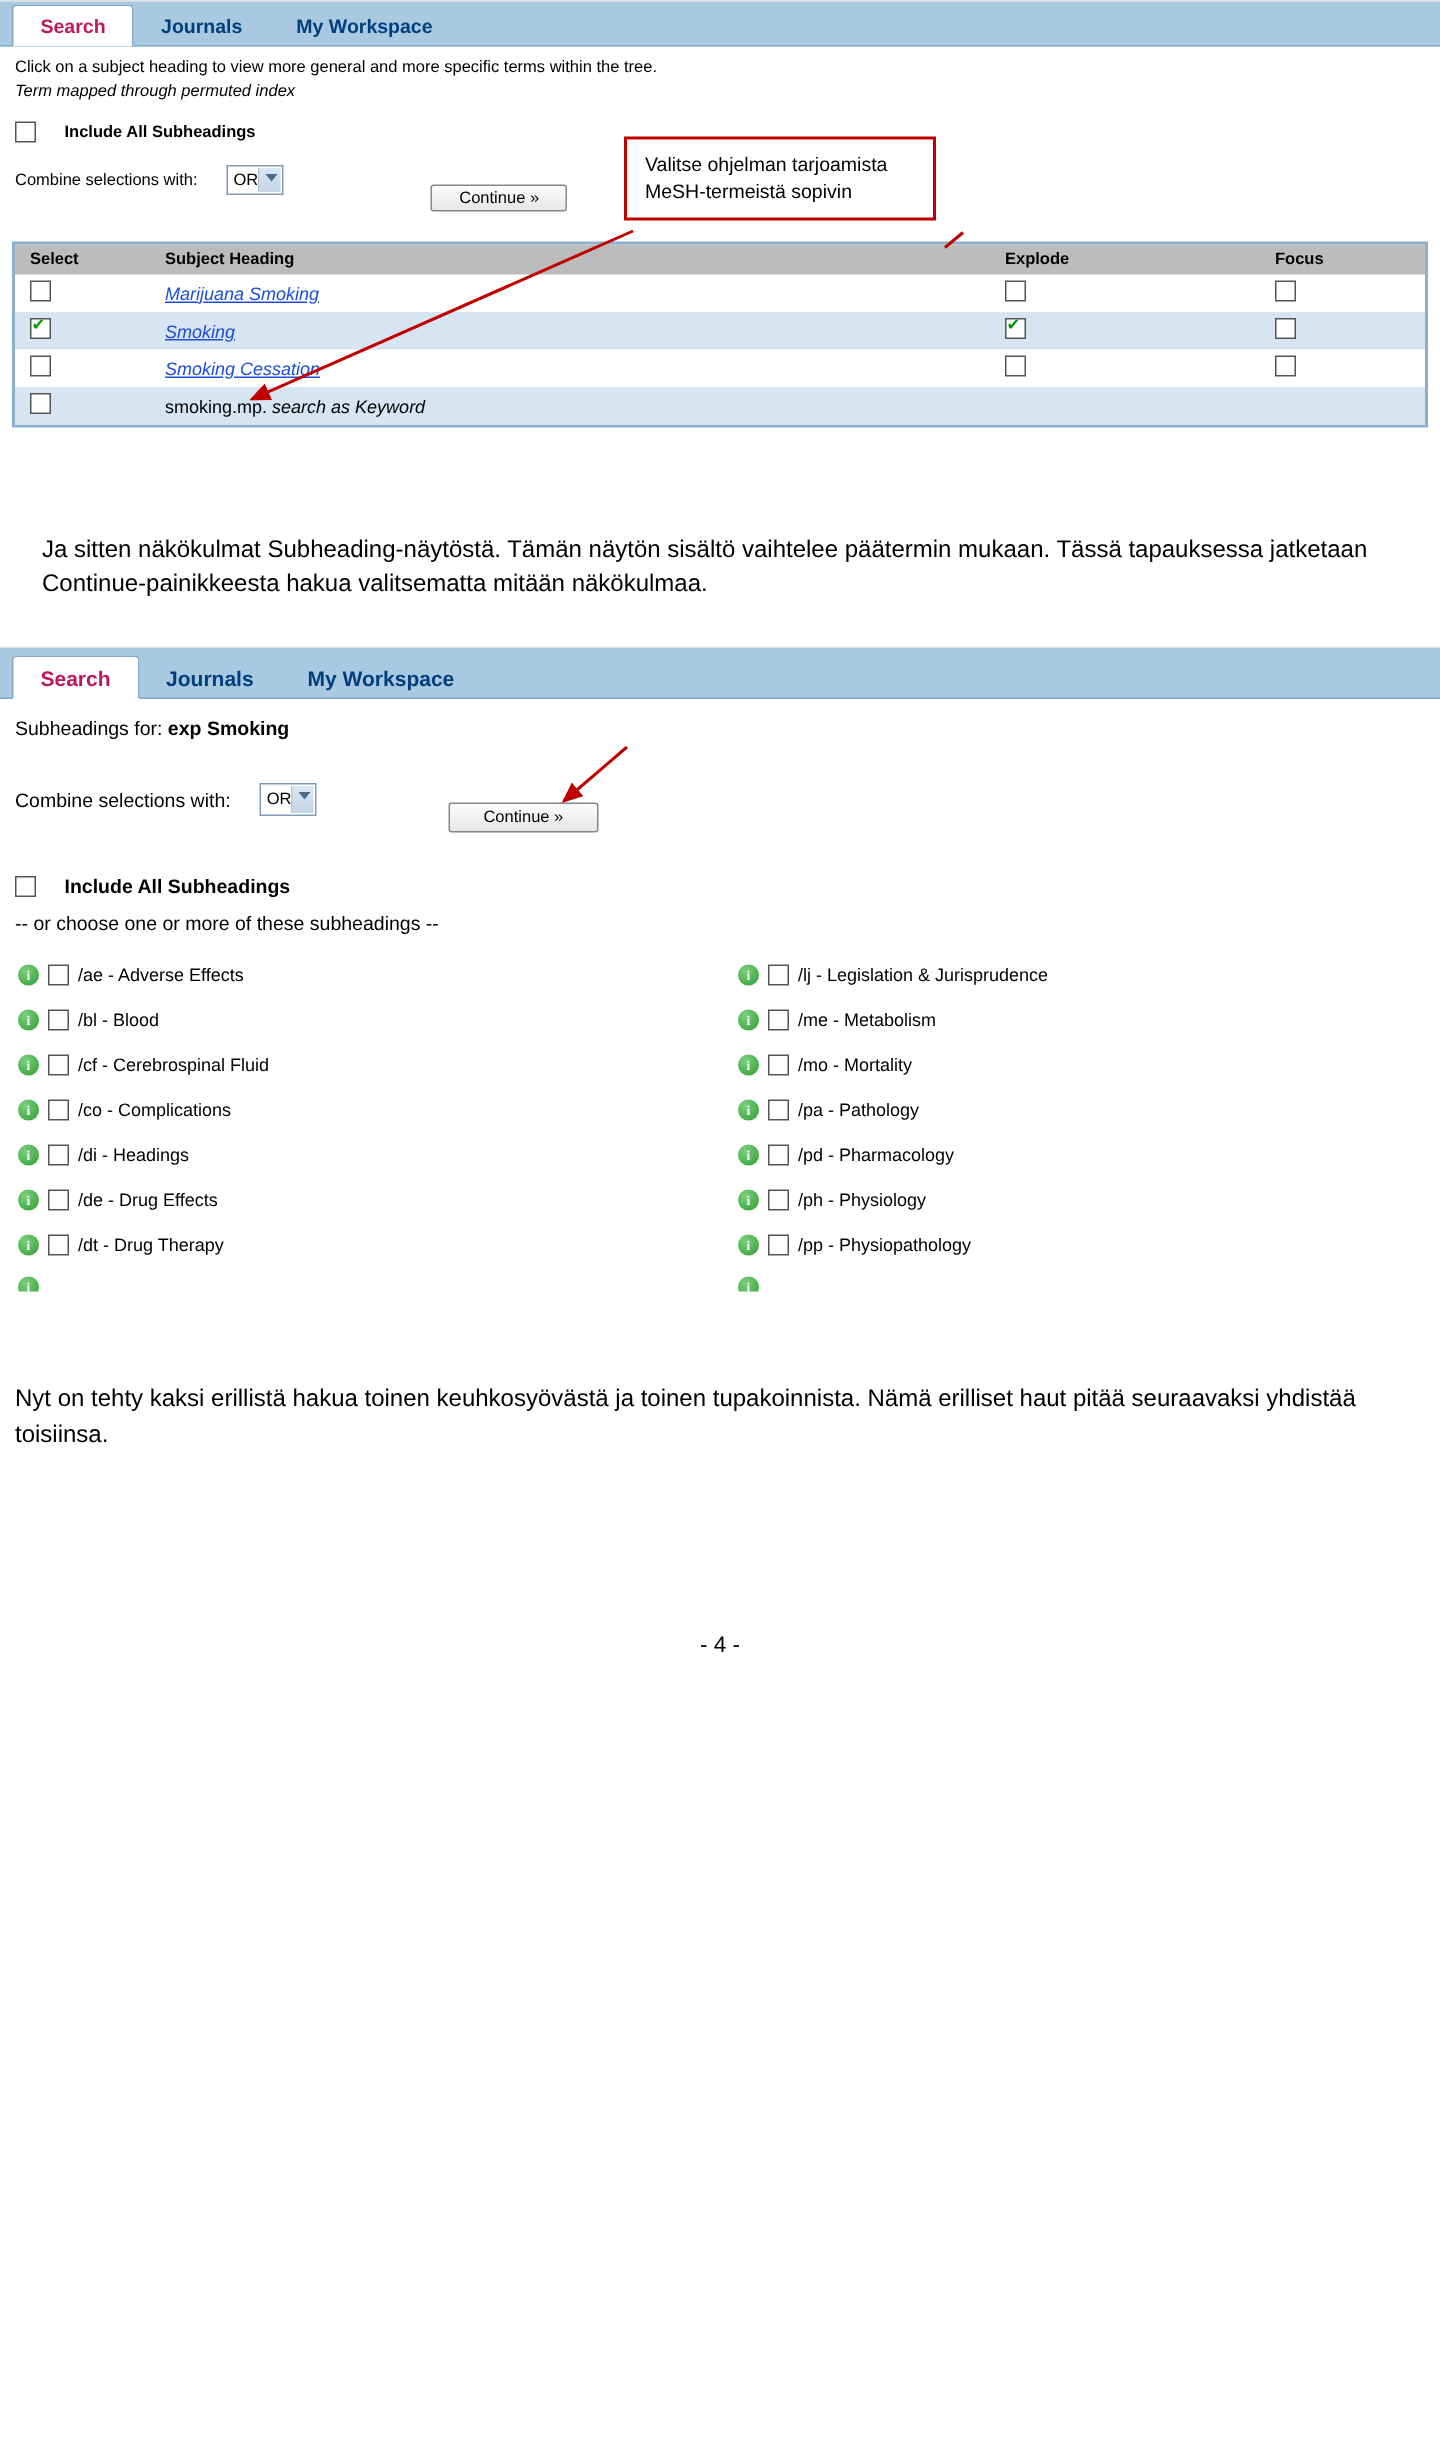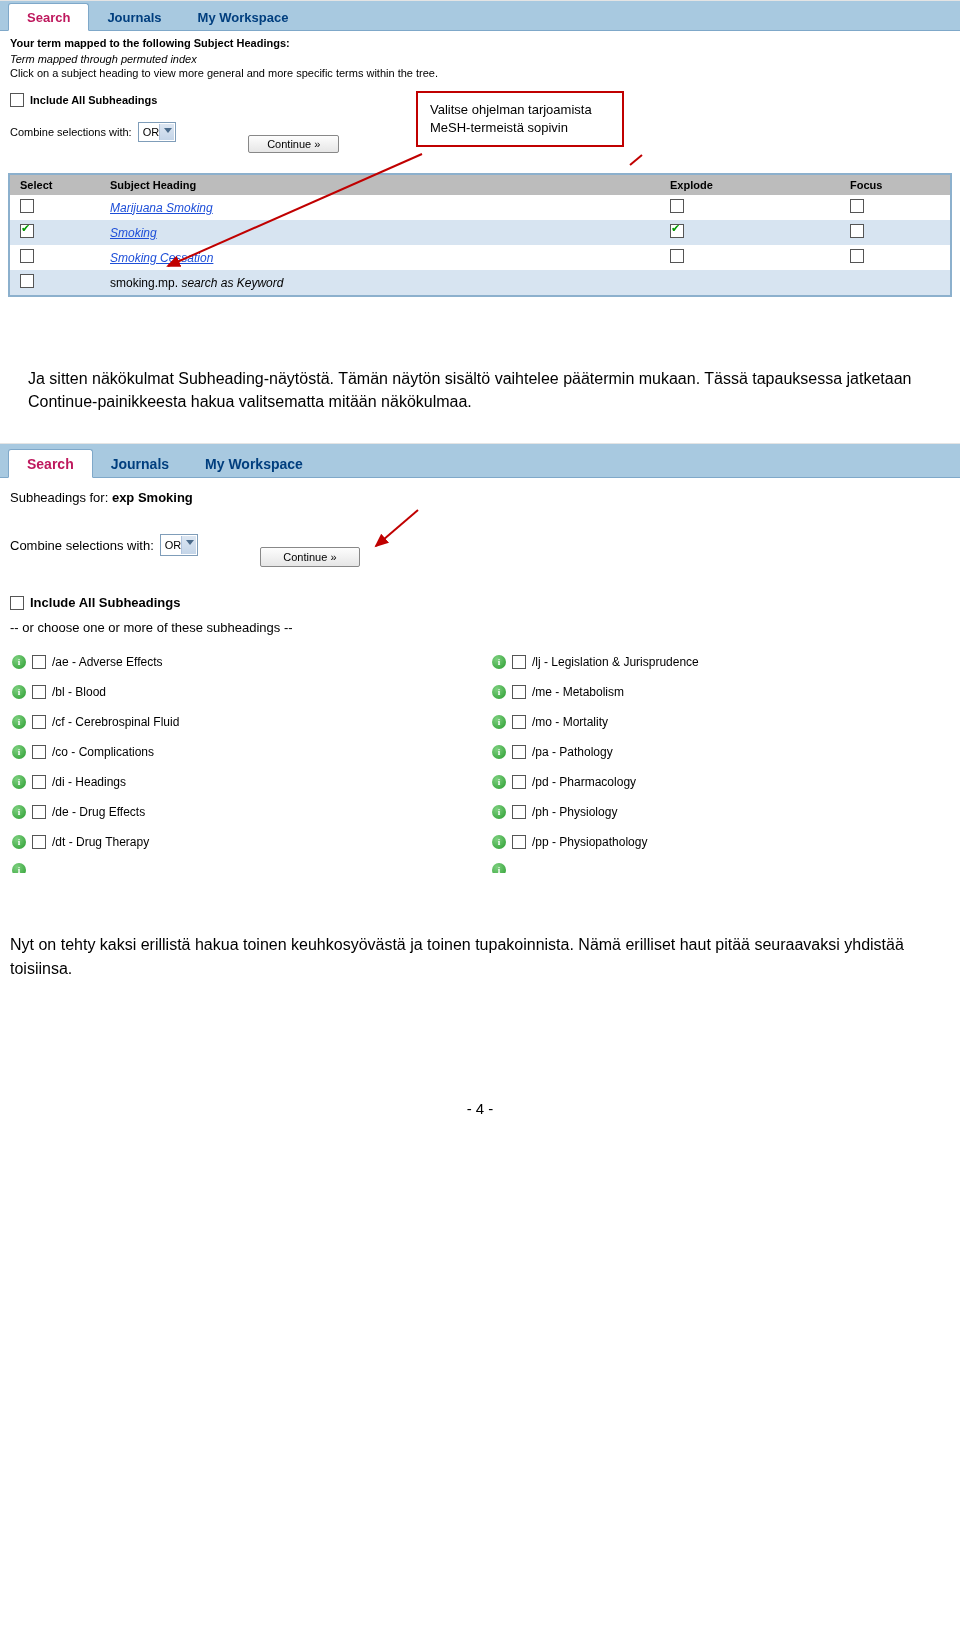--- a/index.html
+++ b/index.html
@@ -34,21 +34,21 @@
     border-radius: 3px 3px 0 0;
     color: #be185d;
     margin-bottom: -1px;
   }
   .section {
     padding: 6px 10px;
   }
   .bold { font-weight: bold; }
   .italic { font-style: italic; }
   .small { font-size: 11px; }
-  .row { display: flex; align-items: center; gap: 6px; margin: 4px 0; }
+  .row { display: flex; align-items: center; gap: 19px; margin: 4px 0; }
   .cb {
     width: 12px; height: 12px;
     border: 1px solid #555;
     background: #fff;
     display: inline-block;
     position: relative;
     flex-shrink: 0;
   }
   .cb.checked::after {
     content: "✔";
@@ -187,23 +187,22 @@
 <body>
 
 <div class="screenshot-block" style="position:relative;">
   <div class="tabbar">
     <div class="tab active">Search</div>
     <div class="tab">Journals</div>
     <div class="tab">My Workspace</div>
   </div>
 
   <div class="section" style="position:relative;">
-    <div class="bold small">Your term mapped to the following Subject Headings:</div>
+    <div class="small" style="margin-top:2px;">Click on a subject heading to view more general and more specific terms within the tree.</div>
     <div class="small italic" style="margin-top:4px;">Term mapped through permuted index</div>
-    <div class="small" style="margin-top:2px;">Click on a subject heading to view more general and more specific terms within the tree.</div>
 
     <div class="row" style="margin-top:14px;">
       <span class="cb"></span>
       <span class="bold small">Include All Subheadings</span>
     </div>
     <div class="row">
       <span class="small">Combine selections with:</span>
       <span class="selectbox">
         <span>OR</span>
         <span class="chev"></span>

